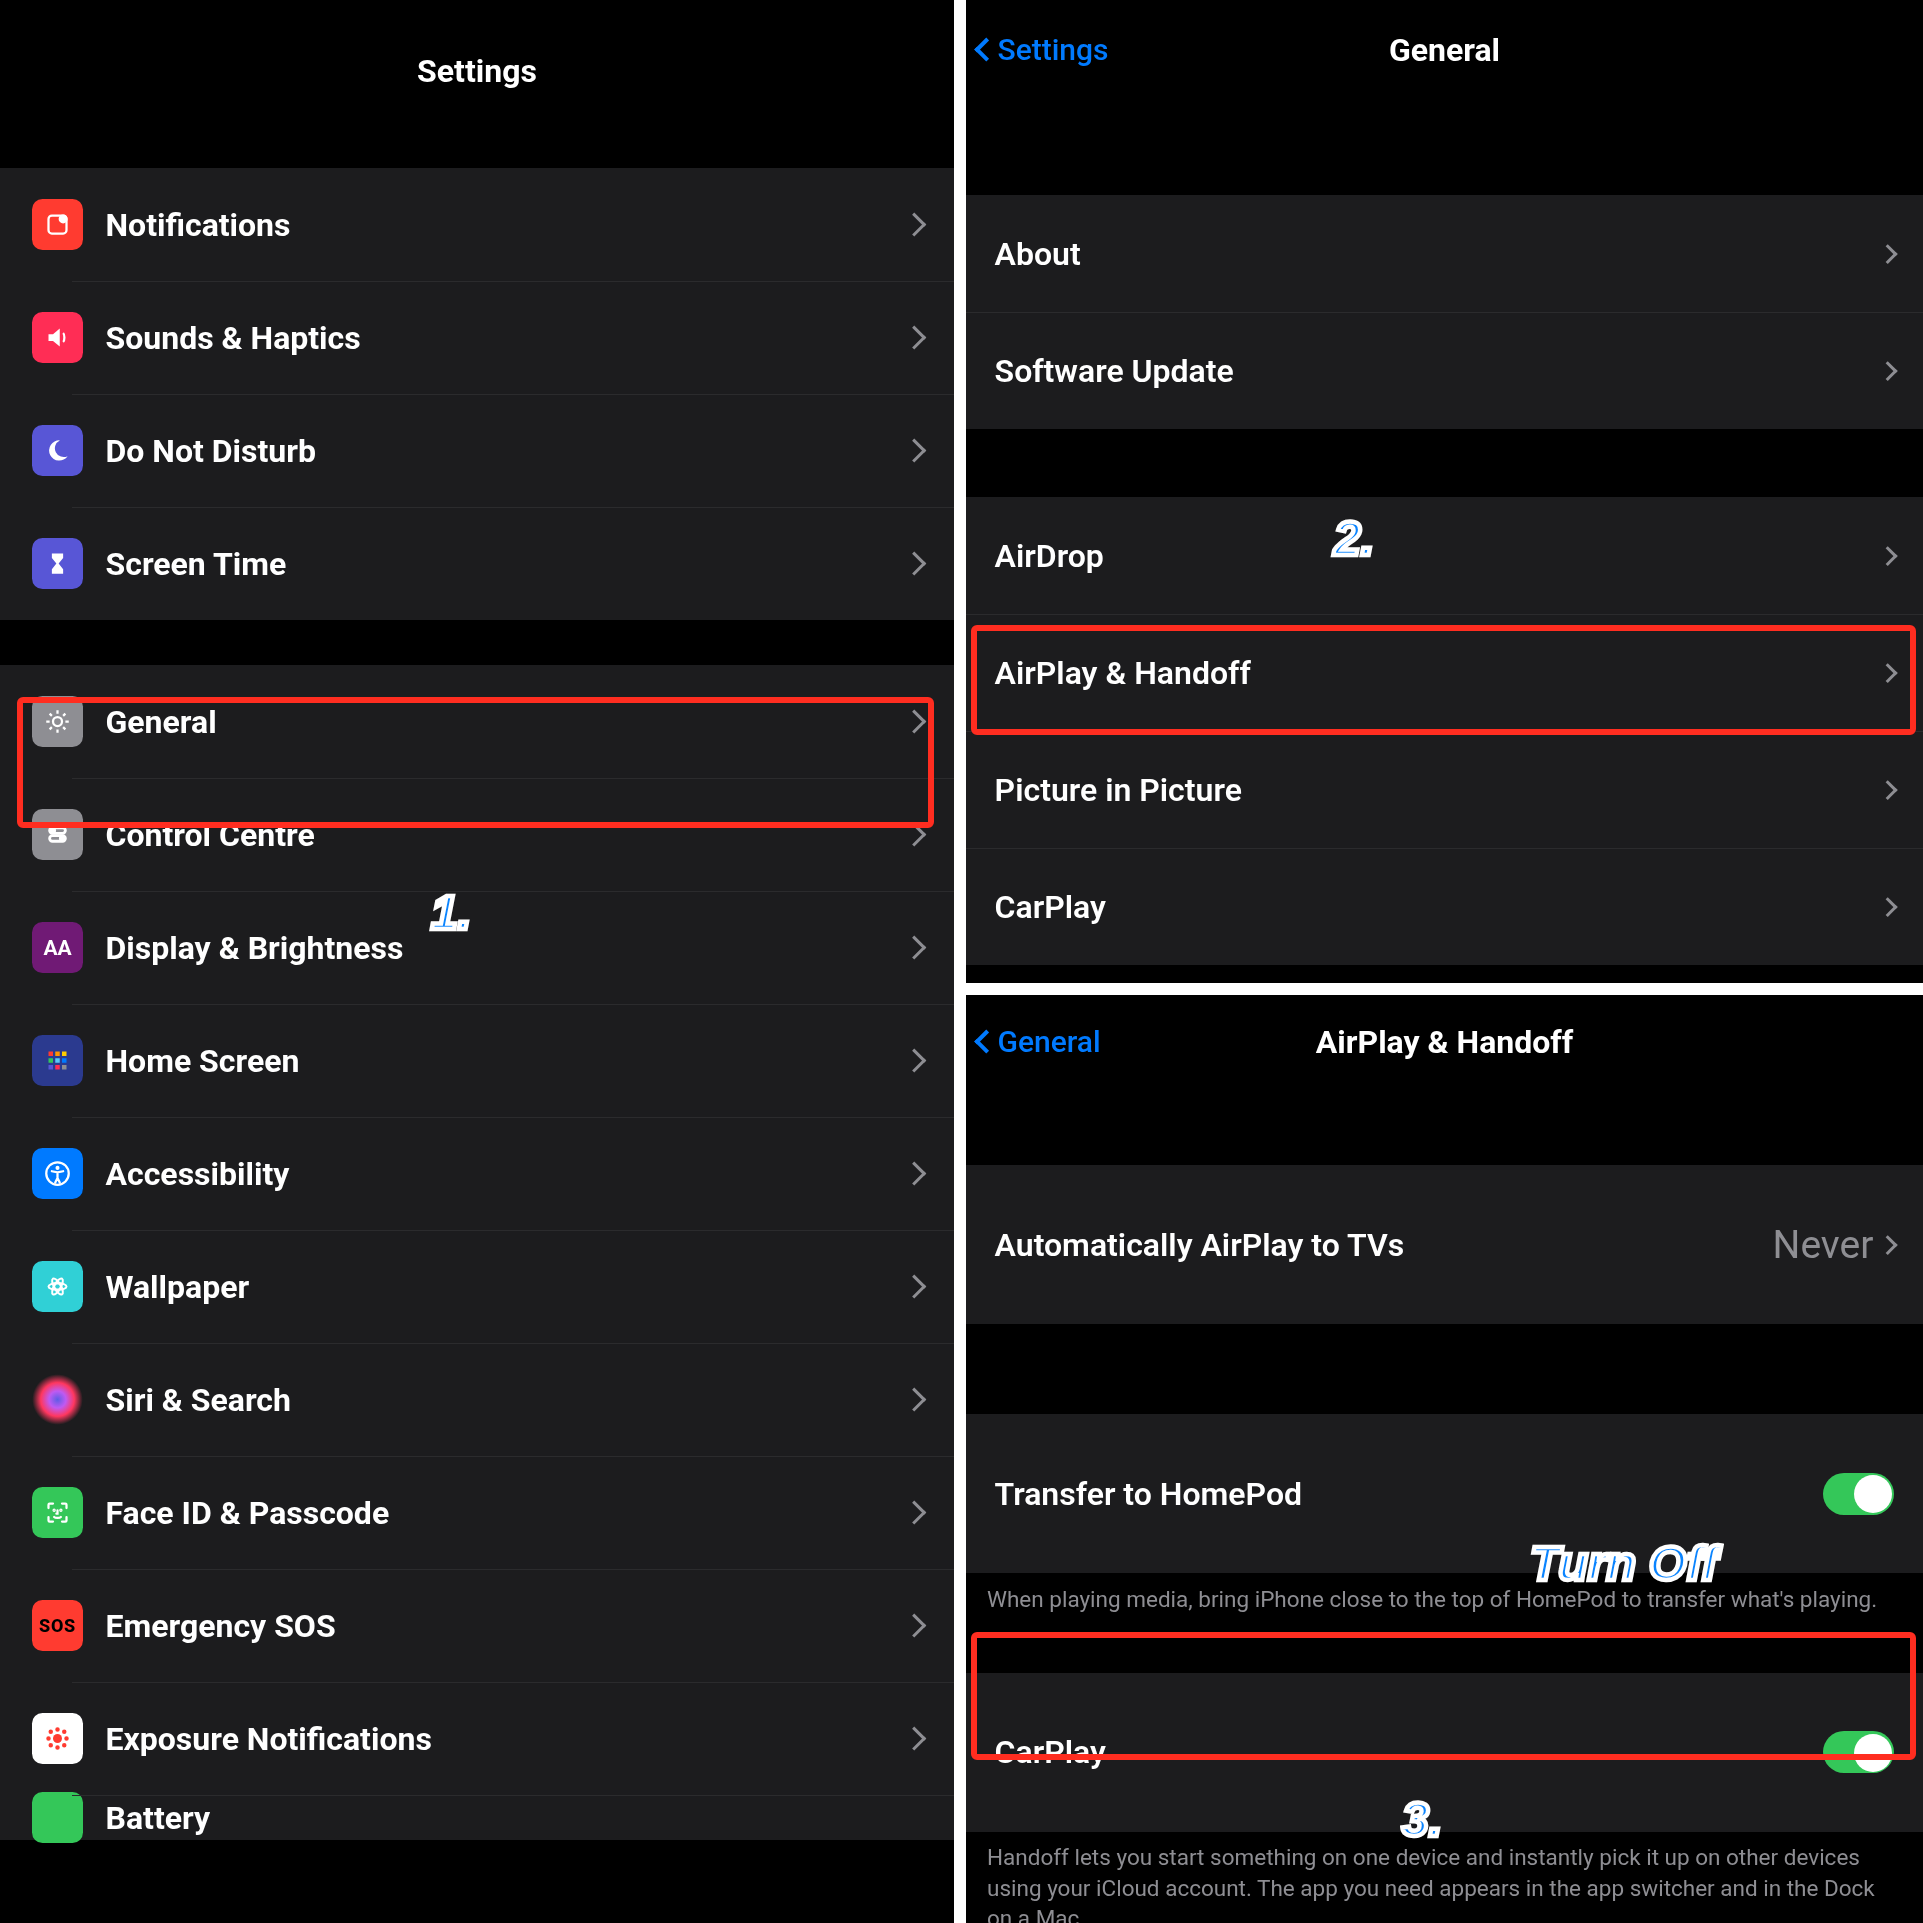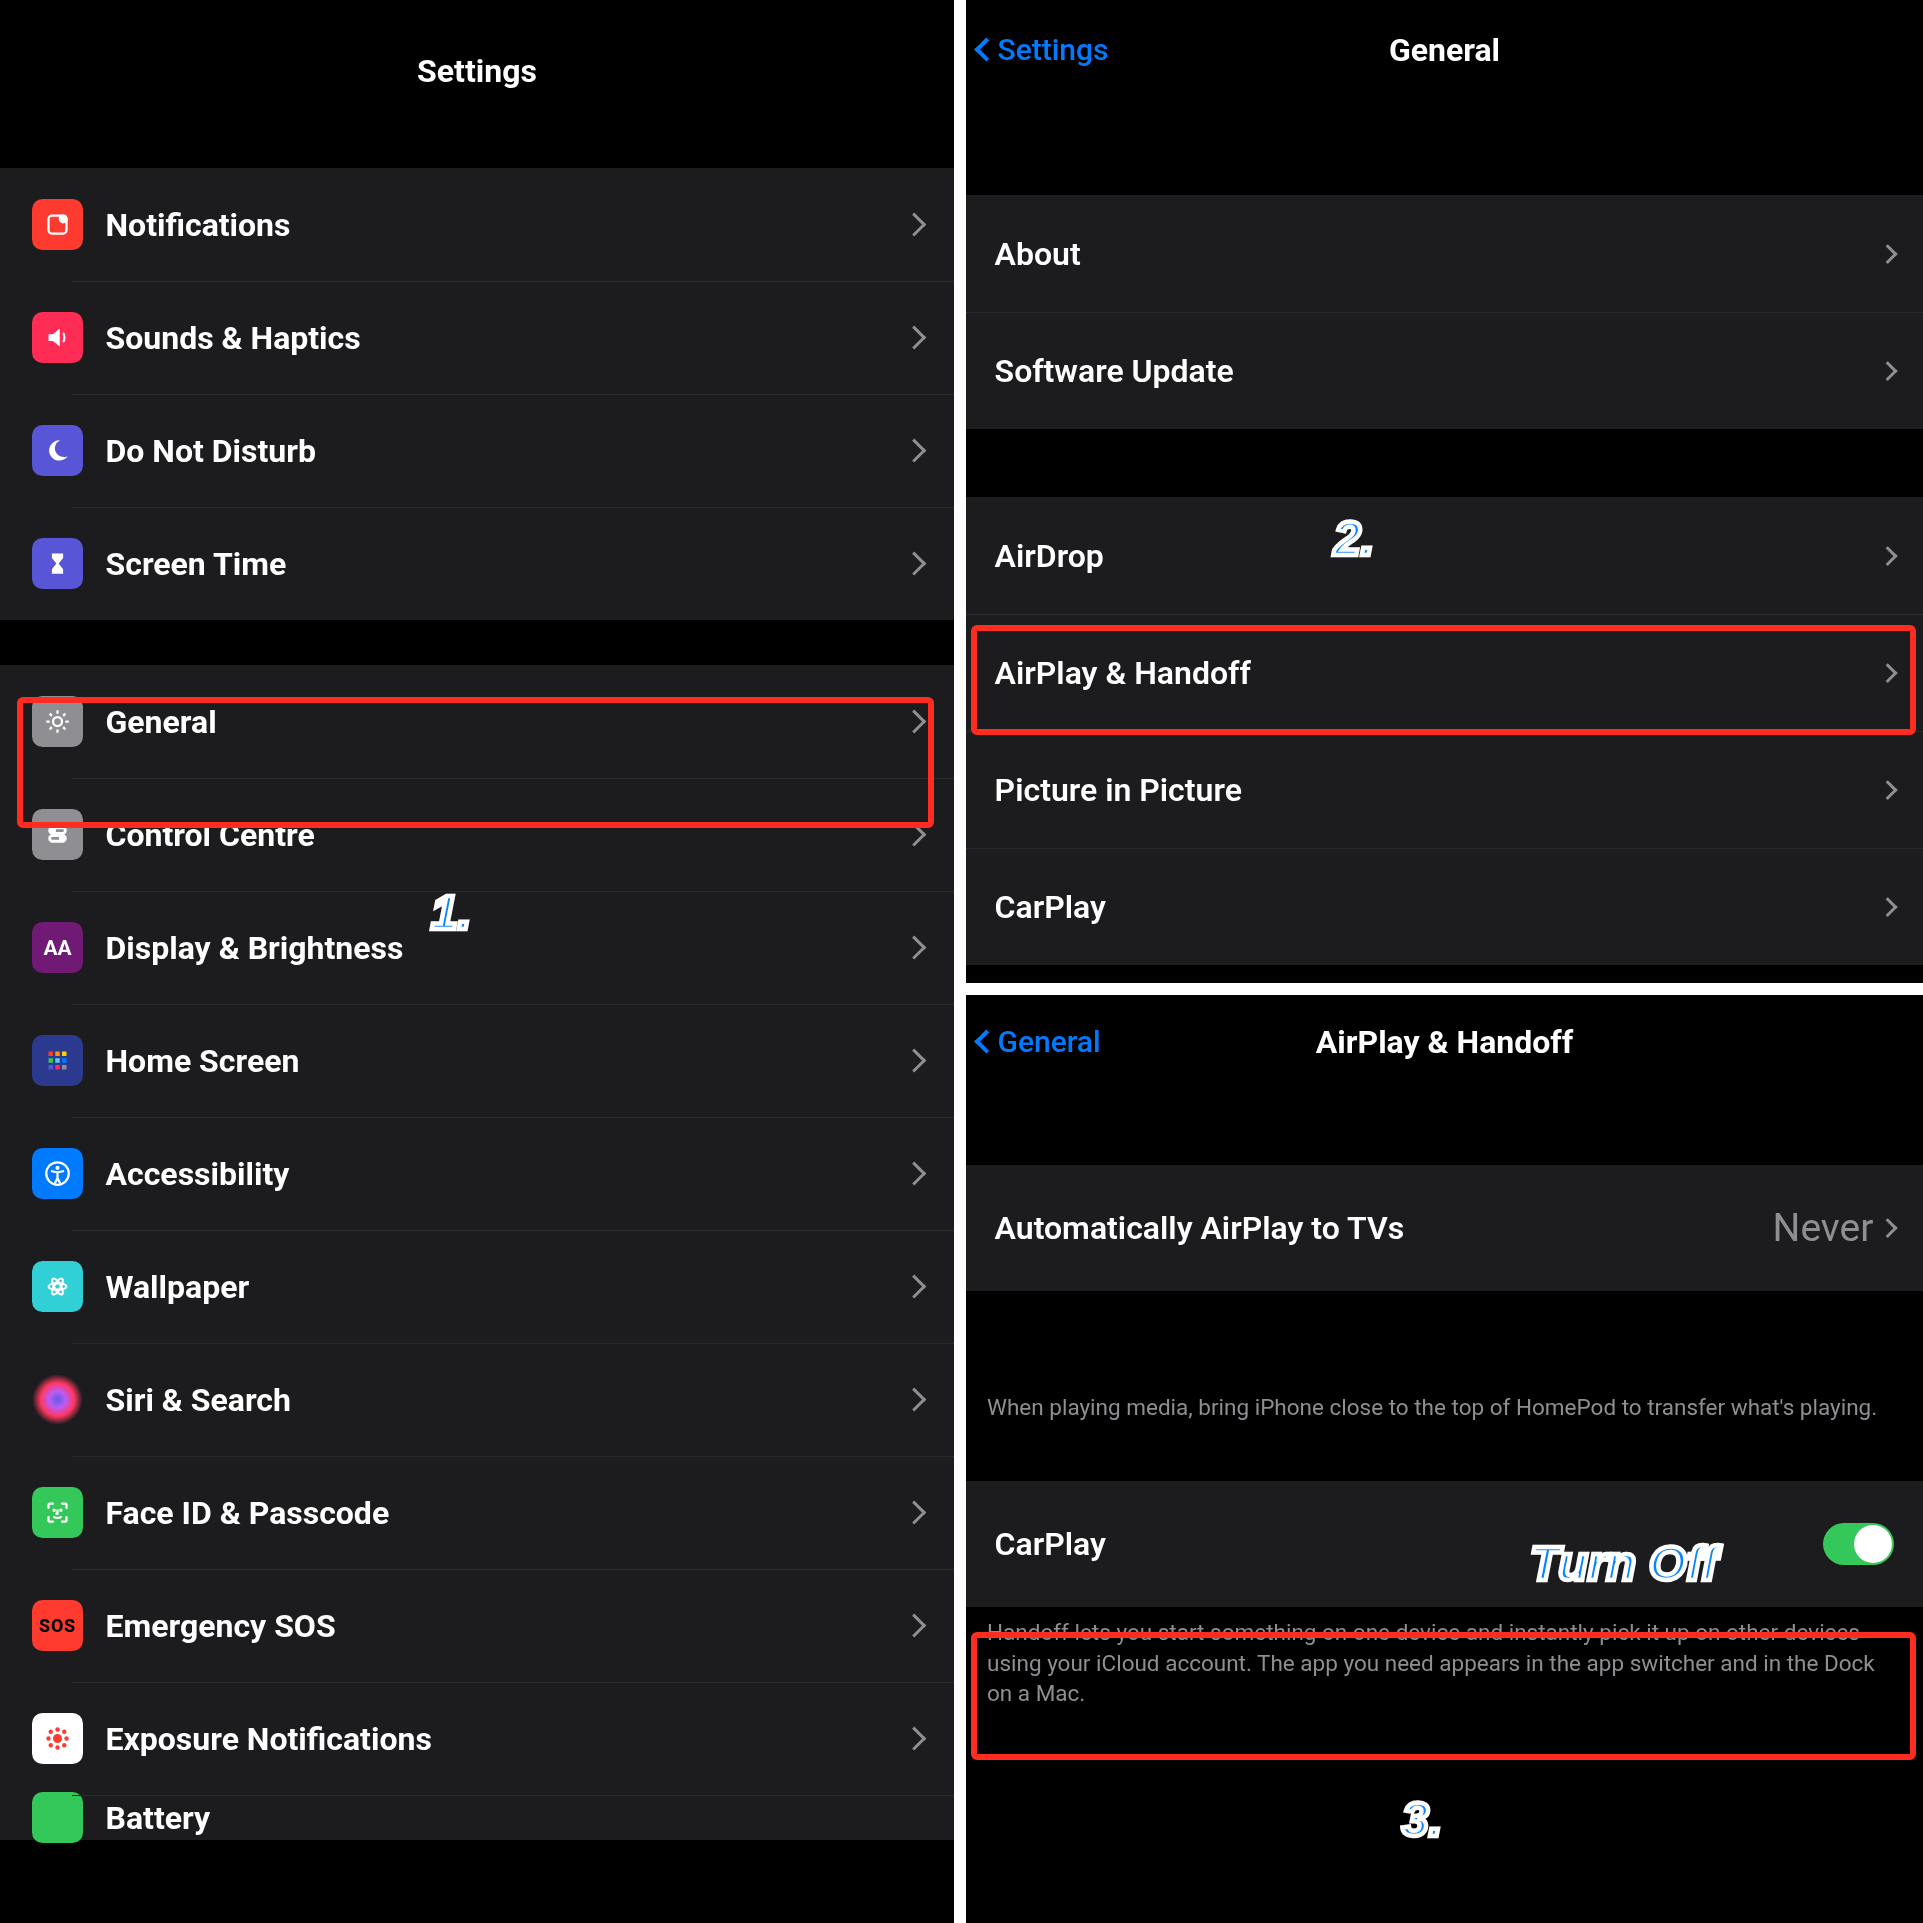--- a/index.html
+++ b/index.html
@@ -189,21 +189,21 @@
   .p2 .row { height: 117px; padding-left: 28.6px; padding-right: 28.6px; gap: 20px; }
   .p2 .row .label { font-size: 32px; font-weight: 600; }
   .p2 .section-gap { height: 68px; }
   
   .p3 {
     left: 966px; top: 995px;
     width: 957px;
     height: 929px;
   }
   .p3 .navbar { height: 87px; padding-top: 6px; }
-  .p3 .row { height: 126px; padding-left: 28.6px; padding-right: 28.6px; }
+  .p3 .row { height: 159px; padding-left: 28.6px; padding-right: 28.6px; }
   .p3 .row .label { font-size: 32px; font-weight: 600; }
   .p3 .section-gap { height: 90px; }
   .p3 .section-gap.after-nav { height: 83px; }
 </style>
 </head>
 <body>
 
 <div class="canvas">
 
   <div class="phone p1">
@@ -434,20 +434,26 @@
     <div class="list">
       <div class="row">
         <span class="label">Automatically AirPlay to TVs</span>
         <span class="value-text">Never</span>
         <span class="chev"></span>
       </div>
     </div>
 
     <div class="section-gap"></div>
 
+    <div class="list">
+      <div class="row">
+        <span class="label">Transfer to HomePod</span>
+        <span class="toggle"></span>
+      </div>
+    </div>
     <div class="footer-text">When playing media, bring iPhone close to the top of HomePod to transfer what's playing.</div>
 
     <div class="section-gap" style="height:53px"></div>
 
     <div class="list">
       <div class="row">
         <span class="label">CarPlay</span>
         <span class="toggle"></span>
       </div>
     </div>

